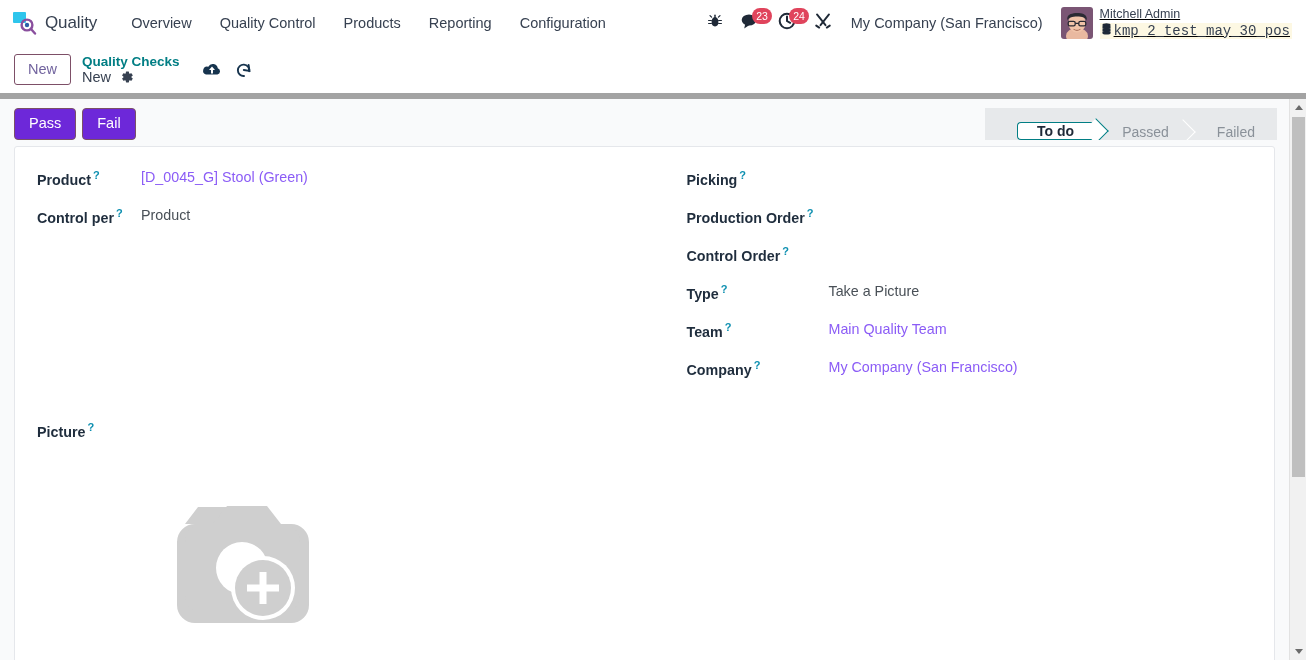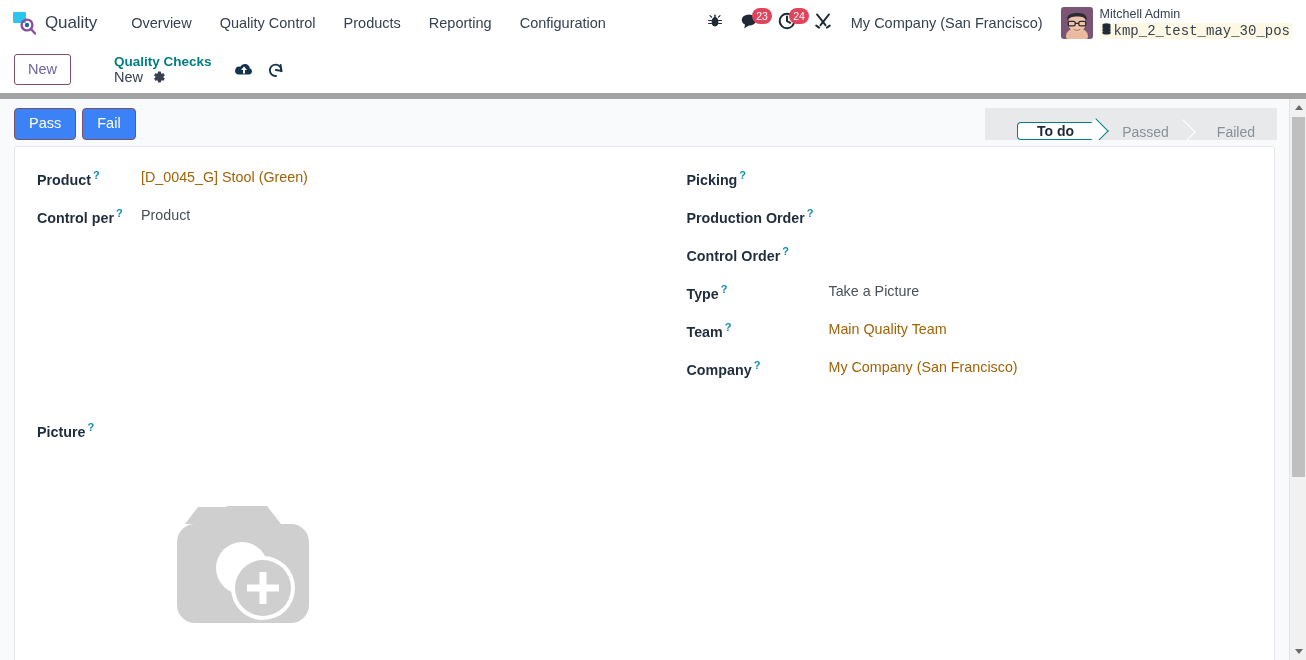--- a/index.html
+++ b/index.html
@@ -85,20 +85,21 @@
     cursor: pointer;
     white-space: nowrap;
   }
   .user-menu {
     display: flex;
     align-items: center;
     gap: 7px;
     padding: 0 4px 0 8px;
     cursor: pointer;
     height: 46px;
+    text-decoration: underline;
   }
   .avatar {
     width: 32px; height: 32px;
     border-radius: 3px;
     overflow: hidden;
     flex: none;
     display: block;
   }
   .user-text { display: flex; flex-direction: column; gap: 1px; line-height: 1.15; }
   .user-name { font-size: 12.5px; color: #374151; white-space: nowrap; }
@@ -127,21 +128,21 @@
     border: 1px solid #7d4f67;
     color: #71639e;
     background: #fff;
     border-radius: 3px;
     font-size: 14.5px;
     padding: 5px 13px 6px;
     cursor: pointer;
     line-height: 1.25;
     margin-right: 11px;
   }
-  .breadcrumb-wrap { display: flex; flex-direction: column; justify-content: center; line-height: 1.12; margin-left: 32px; }
+  .breadcrumb-wrap { display: flex; flex-direction: column; justify-content: center; line-height: 1.12; }
   .bc-parent {
     font-size: 13.5px;
     color: #017e84;
     font-weight: bold;
     cursor: pointer;
     white-space: nowrap;
   }
   .bc-current-row { display: flex; align-items: center; gap: 9px; }
   .bc-current { font-size: 14.5px; color: #374151; white-space: nowrap; }
   .gear-btn { color: #374151; cursor: pointer; display: flex; align-items: center; }
@@ -164,21 +165,21 @@
   .statusbar-row {
     display: flex;
     align-items: flex-start;
     justify-content: space-between;
     padding: 9px 12px 0 14px;
     background: #f9fafb;
     min-height: 47px;
   }
   .sb-left { display: flex; gap: 6px; }
   .btn-stat {
-    background: #3b82f6;
+    background: #6d28d9;
     color: #ffffff;
     border: 1px solid #7b5067;
     border-radius: 4px;
     font-size: 14.5px;
     padding: 6px 14px 7px;
     cursor: pointer;
     line-height: 1.2;
   }
 
   
@@ -269,21 +270,21 @@
     font-weight: bold;
     cursor: help;
   }
   .f-value {
     font-size: 14.3px;
     color: #495057;
     padding-top: 2px;
     min-height: 20px;
     cursor: text;
   }
-  .f-value.link { color: #a16207; }
+  .f-value.link { color: #8b5cf6; }
   .f-value.empty { min-width: 120px; }
 
   .f-row.offset-l .f-label { width: 104px; }
   .f-row.right-row .f-label { width: 142px; }
 
   
   .picture-block { margin-top: 26px; }
   .pic-label {
     font-size: 14.3px;
     font-weight: bold;

